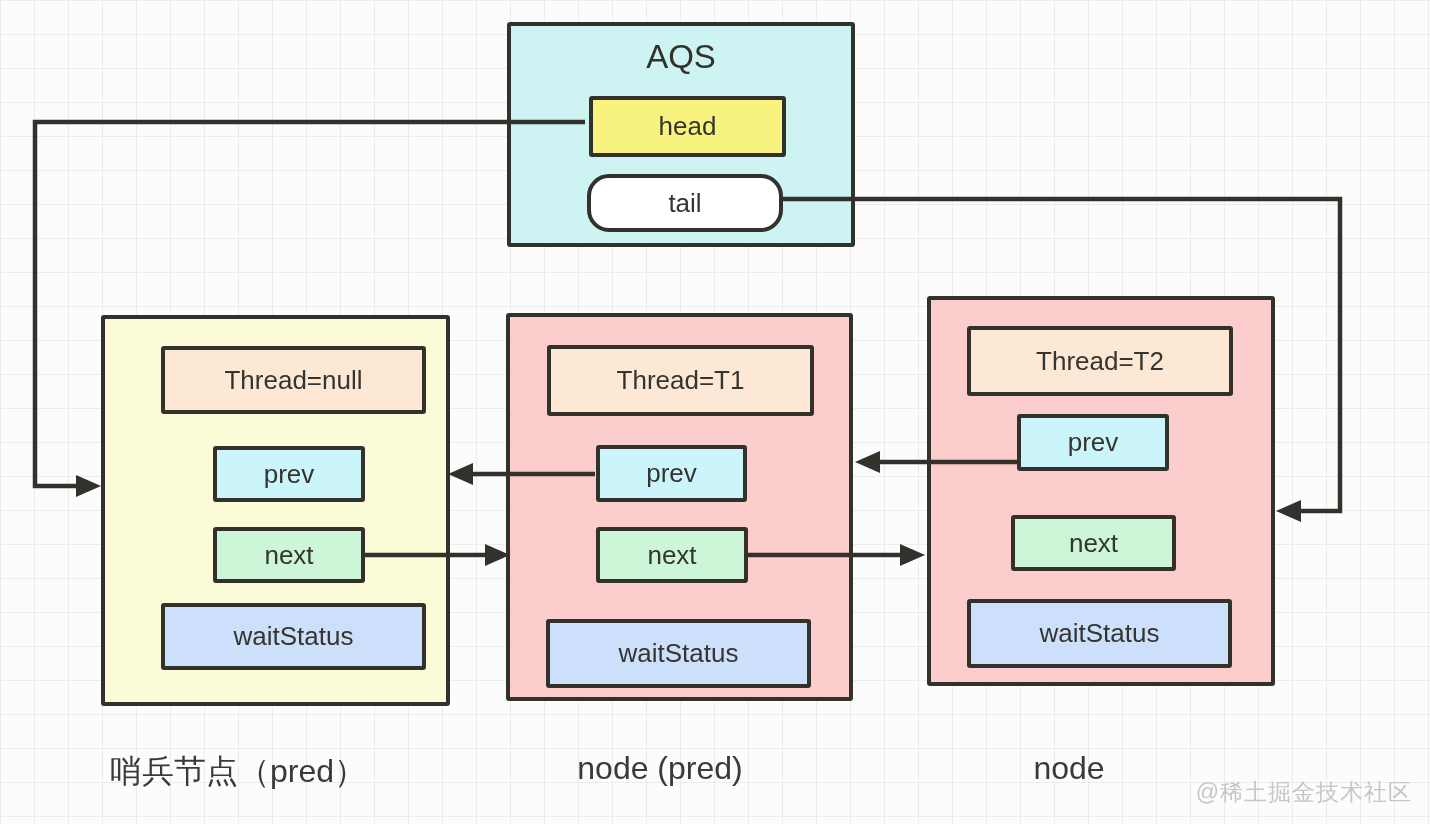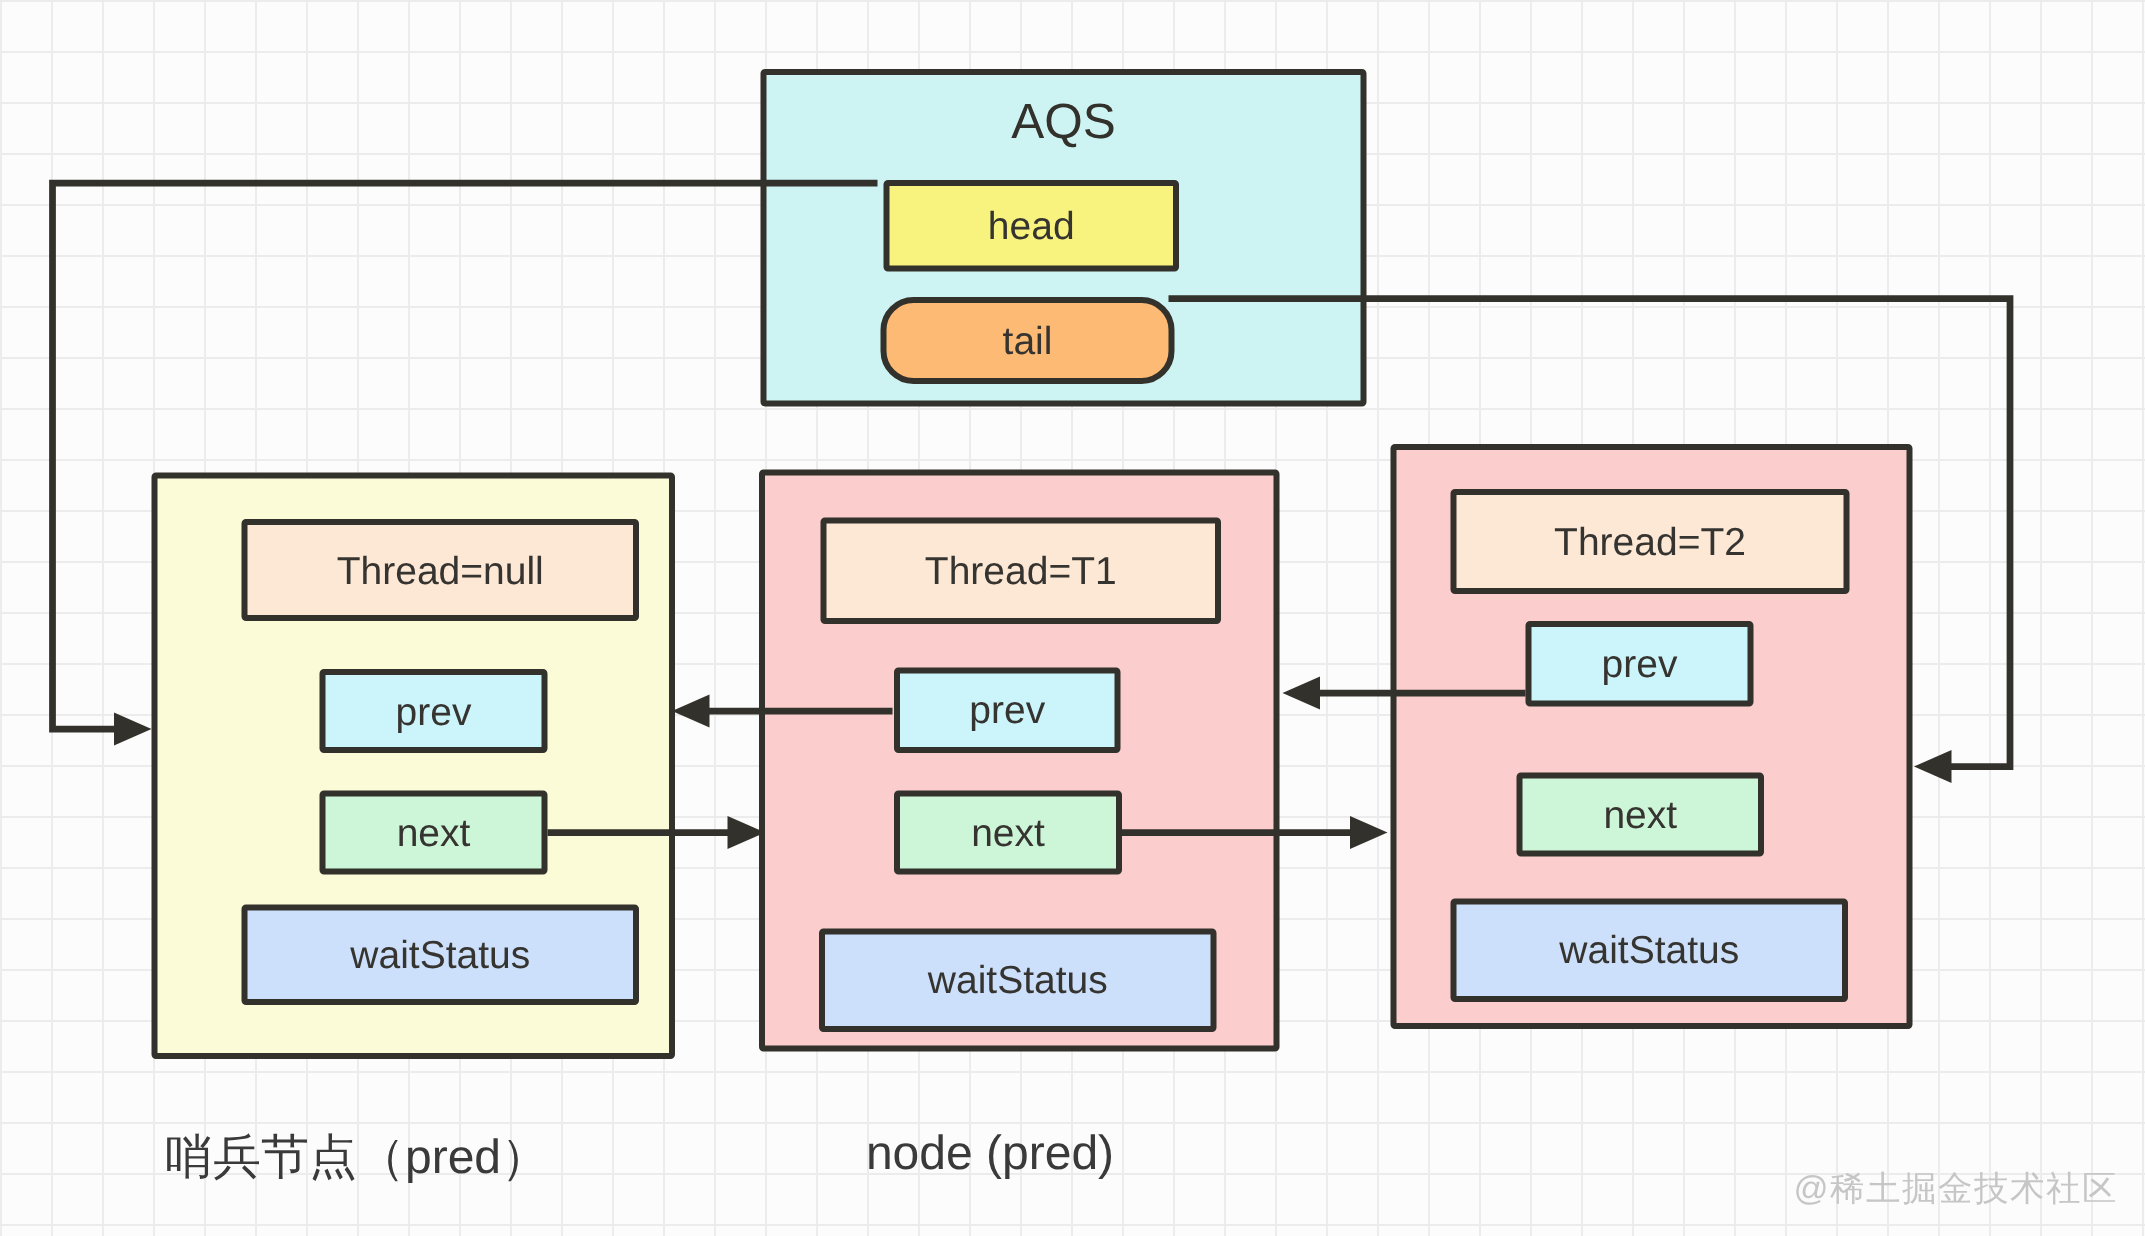--- a/index.html
+++ b/index.html
@@ -24,25 +24,25 @@
     border: 4px solid #33312b;
     border-radius: 3px;
     display: flex;
     align-items: center;
     justify-content: center;
     font-size: 26px;
     font-weight: 500;
     color: #363430;
   }
   
-  .aqs          { left: 507px; top: 22px;  width: 404px; height: 225px; background: #cdf4f3; display: block; margin-top: 24px; }
+  .aqs          { left: 507px; top: 22px;  width: 348px; height: 225px; background: #cdf4f3; display: block; }
   .aqs-title    { position: absolute; left: 0; top: 12px; width: 100%; text-align: center;
                   font-size: 33px; font-weight: 500; color: #33312b; }
   .head-field   { left: 78px;  top: 70px;  width: 197px; height: 61px; background: #f8f37e; }
-  .tail-field   { left: 76px;  top: 148px; width: 196px; height: 58px; background: #fdba74; border-radius: 22px; }
+  .tail-field   { left: 76px;  top: 148px; width: 196px; height: 58px; background: #ffffff; border-radius: 22px; }
   .aqs .box     { position: absolute; }
 
   
   .qnode        { display: block; padding-left: 32px; }
   .sentinel     { left: 101px; top: 315px; width: 349px; height: 391px; background: #fcfbd8; }
   .node1        { left: 506px; top: 313px; width: 347px; height: 388px; background: #fbcdcd; }
   .node2        { left: 927px; top: 296px; width: 348px; height: 390px; background: #fbcdcd; }
   .qnode .box   { position: absolute; }
 
   .thread-field { background: #fce8d5; }
@@ -128,20 +128,21 @@
 
   <div class="box qnode node2">
     <div class="box thread-field">Thread=T2</div>
     <div class="box prev-field">prev</div>
     <div class="box next-field">next</div>
     <div class="box wait-field">waitStatus</div>
   </div>
 
   <div class="caption caption-sentinel">哨兵节点（pred）</div>
   <div class="caption caption-node1">node (pred)</div>
+  <div class="caption caption-node2">node</div>
 
   <div class="watermark">@稀土掘金技术社区</div>
 
   <svg class="connectors" viewBox="0 0 1430 824" xmlns="http://www.w3.org/2000/svg">
     <g>
       <polyline points="585,122 35,122 35,486 92,486"></polyline>
       <polygon points="101,486 76,475 76,497"></polygon>
     </g>
     <g>
       <polyline points="779,199 1340,199 1340,511 1285,511"></polyline>

